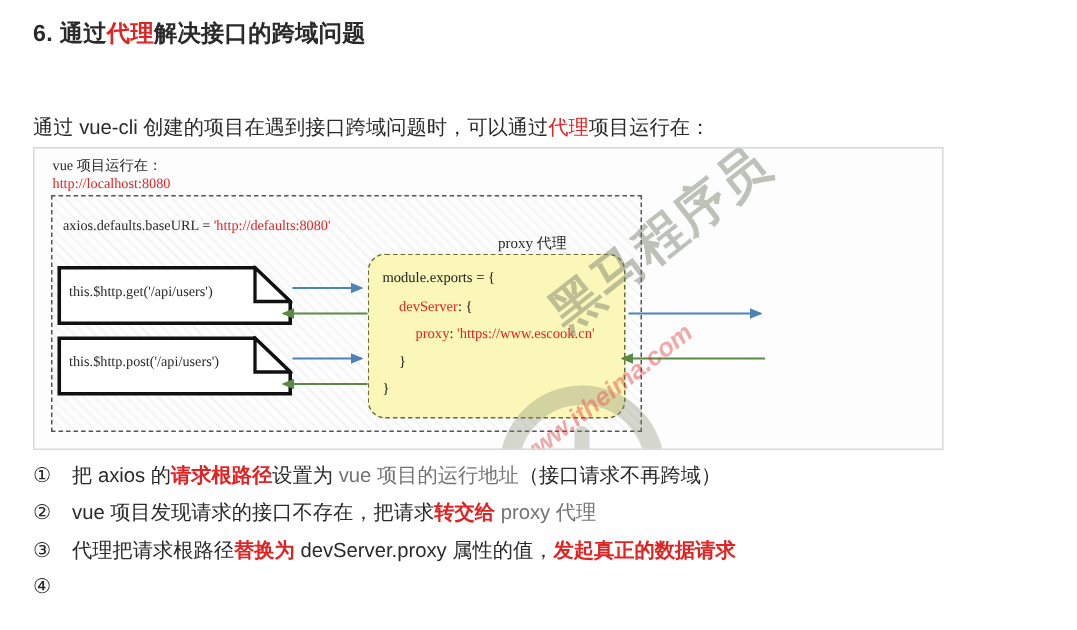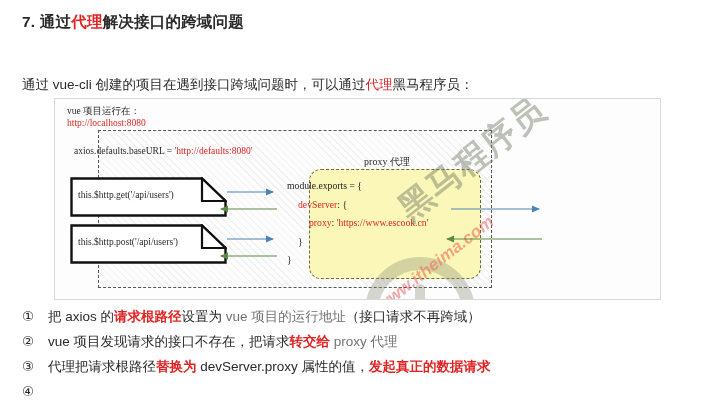--- a/index.html
+++ b/index.html
@@ -47,21 +47,20 @@
     height: 202px;
     border: 1px solid #d8d8d8;
     background: #fdfdfd;
     box-sizing: border-box;
     overflow: hidden;
   }
   
   .hatch {
     background-image: repeating-linear-gradient(
       45deg, rgba(120,120,120,.085) 0 1px, rgba(0,0,0,0) 1px 5px);
-    margin-left: 32px;
   }
 
   #fig-caption {
     position: absolute;
     left: 12px;
     top: 7px;
     font-family: "Liberation Serif", "DejaVu Serif", serif;
     font-size: 9.5px;
     line-height: 11.5px;
     white-space: nowrap;
@@ -244,23 +243,23 @@
     flex: 0 0 26px;
     color: #2a2a2a;
   }
   .step .txt { color: #2a2a2a; }
   .step .r  { color: #737373; }
   .step .rb { color: #e02424; font-weight: bold; }
 </style>
 </head>
 <body>
 
-<div id="heading"><span>7. 通过</span><span class="hl">代理</span><span>解决接口的跨域问题</span></div>
-
-<div id="intro"><span>通过 vue-cli 创建的项目在遇到接口跨域问题时，可以通过</span><span class="hl">代理</span><span>黑马程序员：</span></div>
+<div id="heading"><span>6. 通过</span><span class="hl">代理</span><span>解决接口的跨域问题</span></div>
+
+<div id="intro"><span>通过 vue-cli 创建的项目在遇到接口跨域问题时，可以通过</span><span class="hl">代理</span><span>项目运行在：</span></div>
 
 <div id="figure" class="hatch">
 
   <div id="fig-caption">
     <div>vue 项目运行在：</div>
     <div class="url">http://localhost:8080</div>
   </div>
 
   <div id="vue-container" class="hatch"></div>
 

